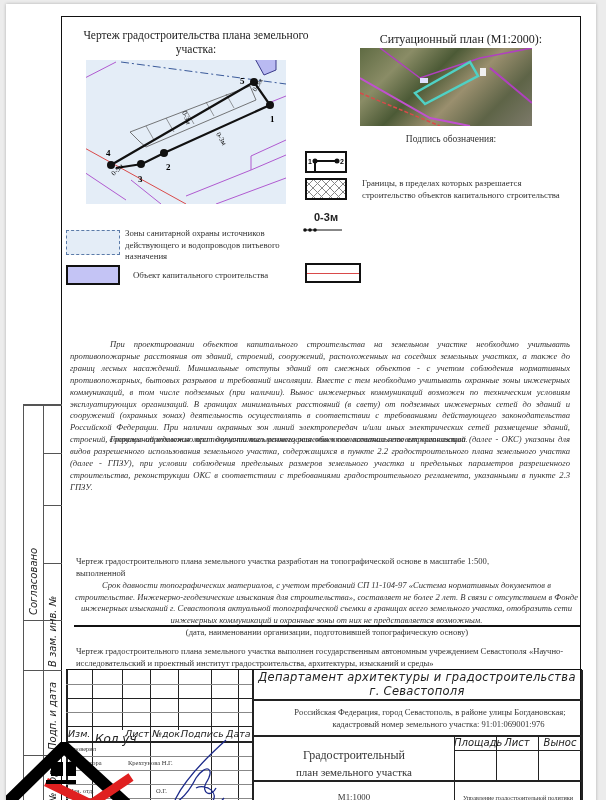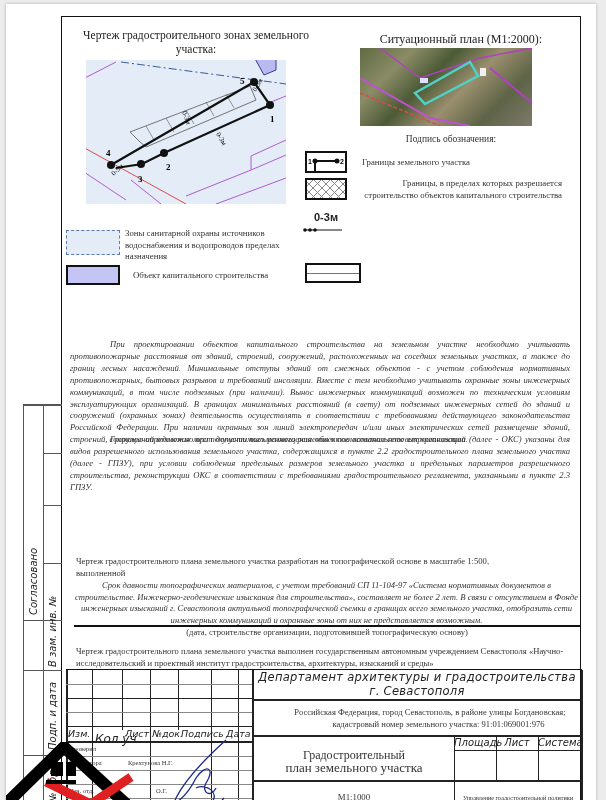--- a/index.html
+++ b/index.html
@@ -14,21 +14,21 @@
   .tb-line{position:absolute;background:#222;}
   .cad{font-family:"DejaVu Sans","Liberation Sans",sans-serif;font-style:italic;color:#222;}
 </style>
 </head>
 <body>
 
 <div class="page">
 
   <div class="abs" style="left:55px;top:12px;width:520px;height:800px;border:1.5px solid #111;border-bottom:none;box-sizing:border-box;"></div>
 
-  <div class="abs t-center" style="left:75px;top:24px;width:230px;font-size:11.5px;line-height:14px;">Чертеж градостроительного зонах земельного участка:</div>
+  <div class="abs t-center" style="left:75px;top:24px;width:230px;font-size:11.5px;line-height:14px;">Чертеж градостроительства плана земельного участка:</div>
 
   <div class="abs" style="left:80px;top:56px;width:200px;height:144px;background:#e4edf7;overflow:hidden;">
     <svg width="200" height="144" viewBox="0 0 200 144">
       <polyline points="-5,20 30,2" stroke="#b05ad0" stroke-width="1" fill="none"></polyline>
       <polyline points="35,2 200,24" stroke="#3a5a9a" stroke-width="1" stroke-dasharray="8,3,2,3" fill="none"></polyline>
       <polygon points="167,-5 190,-5 190,10 178,15" fill="#b9baf2" stroke="#3a3a8a" stroke-width="1"></polygon>
       <polyline points="-5,86 100,144" stroke="#d94a4a" stroke-width="1" fill="none"></polyline>
       <polyline points="-5,110 40,140" stroke="#b05ad0" stroke-width="1" fill="none"></polyline>
       <polyline points="45,120 75,144" stroke="#b05ad0" stroke-width="1" fill="none"></polyline>
       <polyline points="100,136 165,110 200,95" stroke="#b05ad0" stroke-width="1" fill="none"></polyline>
@@ -77,52 +77,51 @@
   <div class="abs lg-box" style="left:299px;top:147px;width:42px;height:22px;">
     <svg width="38" height="18">
         <line x1="8" y1="8" x2="30" y2="8" stroke="#111" stroke-width="2"></line>
         <line x1="8" y1="8" x2="8" y2="18" stroke="#111" stroke-width="2"></line>
         <circle cx="8" cy="8" r="2.5" fill="#111"></circle>
         <circle cx="30" cy="8" r="2.5" fill="#111"></circle>
         <text x="1" y="11" font-size="7" font-weight="bold" font-family="Liberation Sans, sans-serif">1</text>
         <text x="33" y="11" font-size="7" font-weight="bold" font-family="Liberation Sans, sans-serif">2</text>
       </svg>
   </div>
-  <div class="abs lg-text" style="left:356px;top:153px;width:200px;">Границы земельного участка</div>
 
   <div class="abs" style="left:299px;top:174px;width:42px;height:22px;border:2px solid #111;box-sizing:border-box;background:repeating-linear-gradient(45deg,transparent 0 5px,#888 5px 6px),repeating-linear-gradient(-45deg,transparent 0 5px,#888 5px 6px);"></div>
-  <div class="abs lg-text" style="left:356px;top:174px;width:200px;text-align:right;">Границы, в пределах которых разрешается строительство объектов капитального строительства</div>
+  <div class="abs lg-text" style="left:356px;top:174px;width:200px;">Границы, в пределах которых разрешается строительство объектов капитального строительства</div>
 
   <div class="abs" style="left:296px;top:207px;width:42px;height:24px;">
     <div style="position:absolute;left:12px;top:0;font-family:'Liberation Sans',sans-serif;font-weight:bold;font-size:11px;color:#222;">0-3м</div>
     <svg style="position:absolute;left:0;top:15px" width="42" height="8">
         <line x1="2" y1="4" x2="40" y2="4" stroke="#111" stroke-width="1"></line>
         <circle cx="3" cy="4" r="1.8" fill="#111"></circle>
         <circle cx="8" cy="4" r="1.8" fill="#111"></circle>
         <circle cx="13" cy="4" r="1.8" fill="#111"></circle>
       </svg>
   </div>
 
   <div class="abs lg-box" style="left:299px;top:259px;width:56px;height:20px;">
     <div style="position:absolute;left:0;right:0;top:8px;height:1px;background:#d94a4a;"></div>
   </div>
 
   <div class="abs" style="left:60px;top:226px;width:54px;height:25px;border:1.5px dashed #5a7aa8;background:#e4edf7;box-sizing:border-box;"></div>
-  <div class="abs lg-text" style="left:119px;top:224px;width:170px;">Зоны санитарной охраны источников водоснабжения и водопроводов пределах назначения</div>
+  <div class="abs lg-text" style="left:119px;top:224px;width:170px;">Зоны санитарной охраны источников действующего и водопроводов питьевого назначения</div>
 
   <div class="abs" style="left:60px;top:261px;width:54px;height:20px;border:2px solid #111;background:#c4c4f5;box-sizing:border-box;"></div>
   <div class="abs lg-text" style="left:127px;top:266px;width:170px;">Объект капитального строительства</div>
 
   <div class="abs para" style="top:335px;left:64px;width:500px;text-indent:40px;">При проектировании объектов капитального строительства на земельном участке необходимо учитывать противопожарные расстояния от зданий, строений, сооружений, расположенных на соседних земельных участках, а также до границ лесных насаждений. Минимальные отступы зданий от смежных объектов - с учетом соблюдения нормативных противопожарных, бытовых разрывов и требований инсоляции. Вместе с тем необходимо учитывать охранные зоны инженерных коммуникаций, в том числе подземных (при наличии). Вынос инженерных коммуникаций возможен по техническим условиям эксплуатирующих организаций. В границах минимальных расстояний (в свету) от подземных инженерных сетей до зданий и сооружений (охранных зонах) деятельность осуществлять в соответствии с требованиями действующего законодательства Российской Федерации. При наличии охранных зон линий электропередач и/или иных электрических сетей размещение зданий, строений, сооружений возможно при получении письменного решения о согласовании сетевых организаций.</div>
   <div class="abs para" style="top:430px;left:64px;width:500px;text-indent:40px;">Границы определения мест допустимого размещения объектов капитального строительства (далее - ОКС) указаны для видов разрешенного использования земельного участка, содержащихся в пункте 2.2 градостроительного плана земельного участка (далее - ГПЗУ), при условии соблюдения предельных размеров земельного участка и предельных параметров разрешенного строительства, реконструкции ОКС в соответствии с требованиями градостроительного регламента, указанными в пункте 2.3 ГПЗУ.</div>
 
   <div class="abs plain" style="left:70px;top:552px;width:450px;">Чертеж градостроительного плана земельного участка разработан на топографической основе в масштабе 1:500, выполненной</div>
   <div class="abs plain t-center" style="left:68px;top:576px;width:505px;font-style:italic;line-height:11.5px;">Срок давности топографических материалов, с учетом требований СП 11-104-97 «Система нормативных документов в строительстве. Инженерно-геодезические изыскания для строительства», составляет не более 2 лет. В связи с отсутствием в Фонде инженерных изысканий г. Севастополя актуальной топографической съемки в границах всего земельного участка, отобразить сети инженерных коммуникаций и охранные зоны от них не представляется возможным.</div>
   <div class="abs" style="left:68px;top:621px;width:506px;height:2px;background:#111;"></div>
-  <div class="abs plain t-center" style="left:68px;top:623px;width:506px;">(дата, строительстве организации, подготовившей топографическую основу)</div>
+  <div class="abs plain t-center" style="left:68px;top:623px;width:506px;">(дата, наименовании организации, подготовившей топографическую основу)</div>
   <div class="abs plain" style="left:70px;top:642px;width:505px;">Чертеж градостроительного плана земельного участка выполнен государственным автономным учреждением Севастополя «Научно-исследовательский и проектный институт градостроительства, архитектуры, изысканий и среды»</div>
 
   <div class="abs" style="left:60px;top:665px;width:516px;height:140px;border-top:1.5px solid #111;">
 
     <div class="tb-line" style="left:0;top:0;width:1.5px;height:140px;"></div>
     <div class="tb-line" style="left:26px;top:0;width:1px;height:140px;"></div>
     <div class="tb-line" style="left:56px;top:0;width:1px;height:60px;"></div>
     <div class="tb-line" style="left:84px;top:0;width:1px;height:140px;"></div>
     <div class="tb-line" style="left:112px;top:0;width:1px;height:60px;"></div>
     <div class="tb-line" style="left:145px;top:0;width:1px;height:140px;"></div>
@@ -162,25 +161,25 @@
     <div class="tb-line" style="left:515px;top:0;width:1.5px;height:140px;"></div>
     <div class="tb-line" style="left:388px;top:65px;width:1px;height:75px;"></div>
     <div class="tb-line" style="left:388px;top:80px;width:128px;height:1px;"></div>
     <div class="tb-line" style="left:430px;top:65px;width:1px;height:45px;"></div>
     <div class="tb-line" style="left:472px;top:65px;width:1px;height:45px;"></div>
 
     <div class="abs cad t-center" style="left:188px;top:0;width:326px;font-size:11.5px;letter-spacing:0.3px;">Департамент архитектуры и градостроительства г. Севастополя</div>
     <div class="abs t-center" style="left:188px;top:37px;width:352px;font-size:8.6px;line-height:11.5px;color:#333;">Российская Федерация, город Севастополь, в районе улицы Богдановская;</div>
     <div class="abs t-center" style="left:188px;top:49px;width:369px;font-size:8.6px;color:#333;">кадастровый номер земельного участка: 91:01:069001:976</div>
     <div class="abs t-center" style="left:188px;top:78px;width:200px;font-size:12px;color:#333;">Градостроительный</div>
-    <div class="abs t-center" style="left:188px;top:90px;width:200px;font-size:13px;color:#333;">план земельного участка</div>
+    <div class="abs t-center" style="left:188px;top:96px;width:200px;font-size:11px;color:#333;">план земельного участка</div>
     <div class="abs t-center" style="left:188px;top:122px;width:200px;font-size:8.8px;color:#333;">М1:1000</div>
     <div class="abs cad t-center" style="left:388px;top:67px;width:42px;font-size:10px;">Площадь</div>
     <div class="abs cad t-center" style="left:430px;top:67px;width:42px;font-size:10px;">Лист</div>
-    <div class="abs cad t-center" style="left:472px;top:67px;width:44px;font-size:10px;">Система</div>
+    <div class="abs cad t-center" style="left:472px;top:67px;width:44px;font-size:10px;">Вынос</div>
     <div class="abs t-center" style="left:390px;top:124px;width:124px;font-size:6.2px;color:#333;">Управление градостроительной политики</div>
   </div>
 
   <div class="abs" style="left:17px;top:400px;width:38px;height:400px;border-left:1px solid #555;border-top:1px solid #555;">
     <div class="tb-line" style="left:19px;top:0;width:1px;height:400px;background:#555;"></div>
     <div class="tb-line" style="left:0;top:0;width:38px;height:1px;background:#555;"></div>
     <div class="tb-line" style="left:19px;top:48px;width:19px;height:1px;background:#555;"></div>
     <div class="tb-line" style="left:19px;top:100px;width:19px;height:1px;background:#555;"></div>
     <div class="tb-line" style="left:19px;top:158px;width:19px;height:1px;background:#555;"></div>
     <div class="tb-line" style="left:0;top:215px;width:38px;height:1px;background:#555;"></div>

